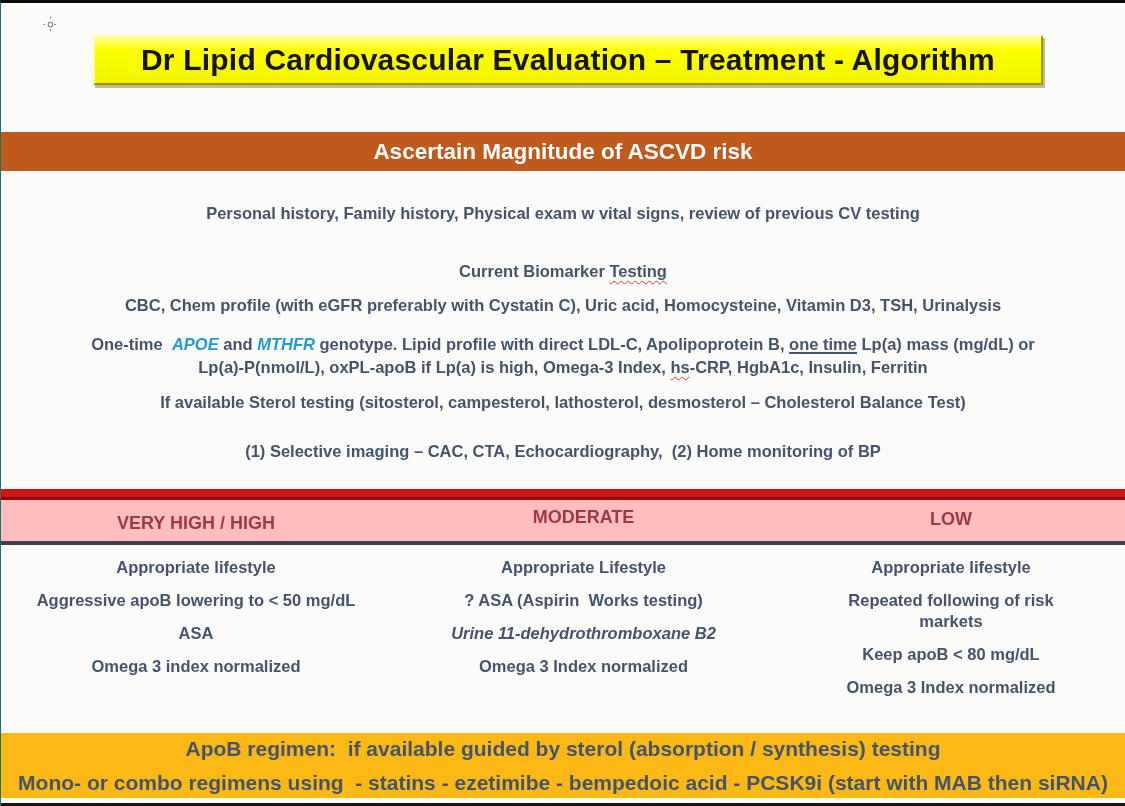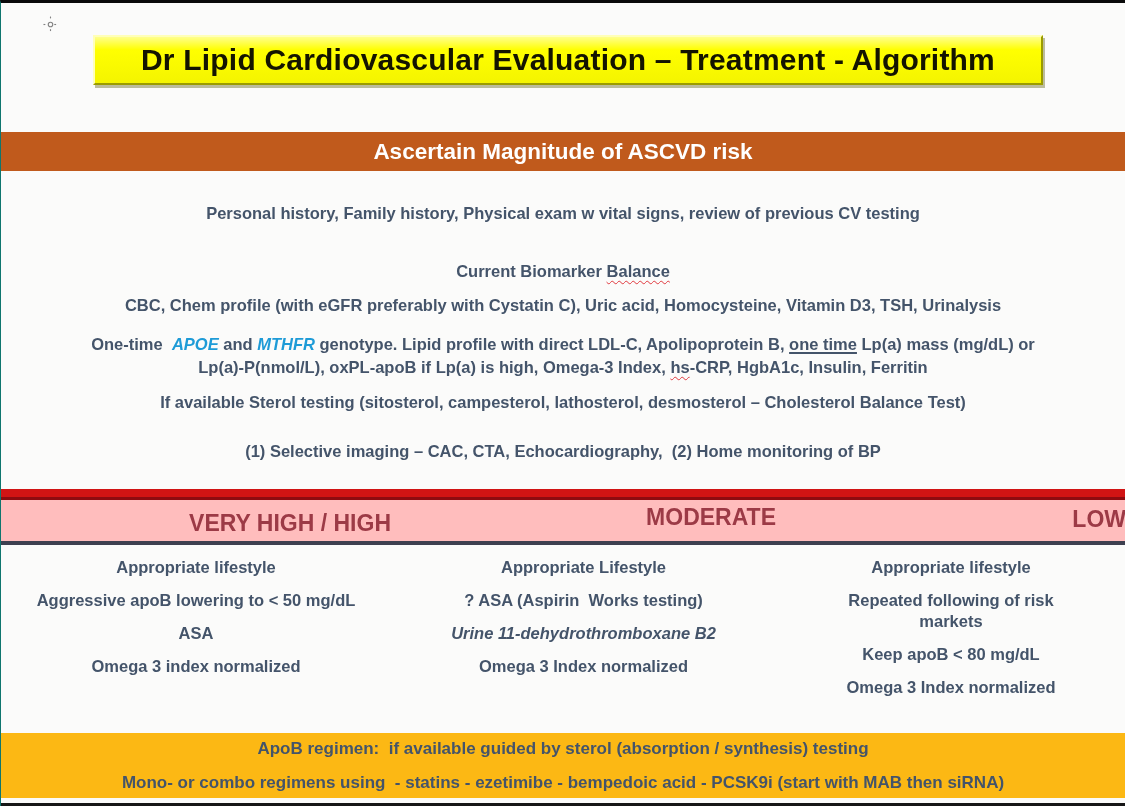--- a/index.html
+++ b/index.html
@@ -66,21 +66,21 @@
     border-bottom:3px solid var(--divider-dark-red,#8e0b10);
   }
 
   .risk-band{
     height:41px;background:var(--band-pink,#ffbdbd);
     border-bottom:4px solid var(--band-border-dark,#3e4050);
     display:grid;grid-template-columns:390px 385px 350px;
     align-items:center;
   }
   .risk-h{
-    text-align:right;font-size:23px;font-weight:700;
+    text-align:center;font-size:18px;font-weight:700;
     color:var(--risk-header-maroon,#9c3a46);white-space:pre-wrap;
   }
   .risk-h.h1{position:relative;top:3px;}
   .risk-h.h2{position:relative;top:-3px;}
   .risk-h.h3{position:relative;top:-1px;}
 
   .risk-cols{
     box-sizing:border-box;height:188px;padding-top:12px;
     display:grid;grid-template-columns:390px 385px 350px;
     color:var(--body-text,#44546a);font-size:16.5px;font-weight:700;
@@ -88,21 +88,21 @@
   }
   .risk-col .item{line-height:21px;margin-bottom:12px;white-space:pre-wrap;padding:0 14px;}
   .risk-col .item.italic{font-style:italic;}
   .col-low .item{padding:0 42px;}
 
   .footer-band{
     box-sizing:border-box;height:65px;
     background:var(--footer-amber,#fcb814);
     display:flex;flex-direction:column;justify-content:center;
     gap:13px;text-align:center;
-    color:var(--body-text,#44546a);font-size:17px;font-weight:700;
+    color:var(--body-text,#44546a);font-size:21px;font-weight:700;
   }
 
   .bottom-line{
     position:absolute;left:0;bottom:0;width:100%;height:3px;
     background:#161616;
   }
 </style>
 </head>
 <body>
 
@@ -120,21 +120,21 @@
     <span class="title-text">Dr Lipid Cardiovascular Evaluation – Treatment - Algorithm</span>
   </div>
 
   <div class="ascvd-bar">
     <span>Ascertain Magnitude of ASCVD risk</span>
   </div>
 
   <div class="eval">
     <div class="line line-history">Personal history, Family history, Physical exam w vital signs, review of previous CV testing</div>
 
-    <div class="line line-biomarker"><span>Current Biomarker </span><span class="u-squiggle">Balance</span></div>
+    <div class="line line-biomarker"><span>Current Biomarker </span><span class="u-squiggle">Testing</span></div>
 
     <div class="line line-cbc">CBC, Chem profile (with eGFR preferably with Cystatin C), Uric acid, Homocysteine, Vitamin D3, TSH, Urinalysis</div>
 
     <div class="para">
       <div class="line"><span>One-time  </span><span class="gene">APOE</span><span> and </span><span class="gene">MTHFR</span><span> genotype. Lipid profile with direct LDL-C, Apolipoprotein B, </span><span class="u-solid">one time</span><span> Lp(a) mass (mg/dL) or</span></div>
       <div class="line"><span>Lp(a)-P(nmol/L), oxPL-apoB if Lp(a) is high, Omega-3 Index, </span><span class="u-squiggle">hs</span><span>-CRP, HgbA1c, Insulin, Ferritin</span></div>
     </div>
 
     <div class="line line-sterol">If available Sterol testing (sitosterol, campesterol, lathosterol, desmosterol – Cholesterol Balance Test)</div>
     <div class="line line-imaging">(1) Selective imaging – CAC, CTA, Echocardiography,  (2) Home monitoring of BP</div>

